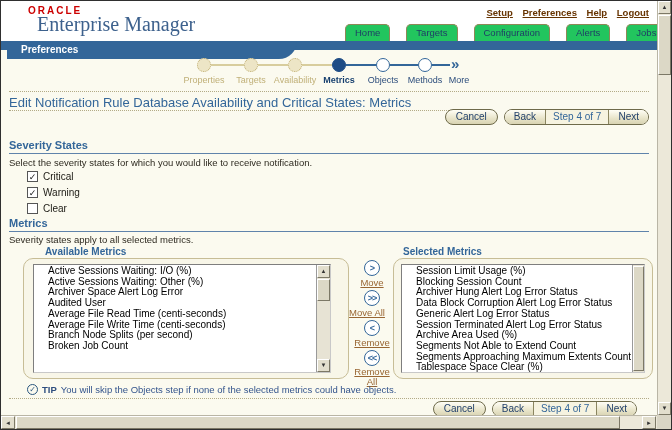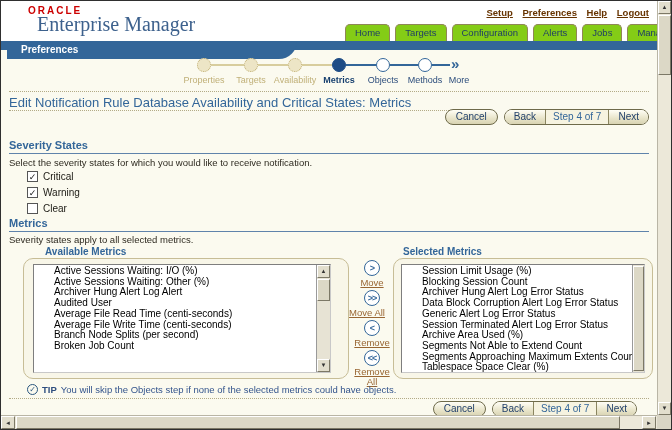--- a/index.html
+++ b/index.html
@@ -7,22 +7,22 @@
   #screen { position:relative; width:672px; height:430px; background:#ffffff;
             border:1px solid #2f2f2f; overflow:hidden; }
   .abs { position:absolute; }
 
   
   .logo-oracle { font-size:10px; font-weight:bold; letter-spacing:2px; color:#cc0000; }
   .logo-em { font-family:"Liberation Serif", serif; font-size:20px; color:#3d618d; }
   .toplinks { font-size:9.5px; color:#663300; }
   .toplinks span { text-decoration:underline; cursor:pointer; margin-left:7px; }
   .tabs { display:flex; align-items:flex-end; }
-  .tab { display:inline-block; background:#84cc16; border:1px solid #8f8757; border-bottom:none;
-         border-radius:5px 5px 0 0; padding:2px 9px 3px; margin-right:5px;
+  .tab { display:inline-block; background:#22c55e; border:1px solid #8f8757; border-bottom:none;
+         border-radius:5px 5px 0 0; padding:2px 9px 3px; margin-right:16px;
          font-size:9.5px; color:#1f3d66; cursor:pointer; white-space:nowrap; }
   .navstrip { background:#336699; }
   .preftab { background:#336699; border-radius:0 0 18px 0; color:#ffffff;
              font-size:10px; font-weight:bold; line-height:17px; padding-left:14px; }
 
   
   .tcircle { width:14px; height:14px; border-radius:50%; }
   .tc-done { background:#ede5c6; border:1px dotted #bfae72; }
   .tc-current { background:#1e4c85; border:1px solid #1e4c85; }
   .tc-todo { background:#ffffff; border:1px solid #336699; }
@@ -57,21 +57,21 @@
 
   
   .chk-row { display:flex; align-items:center; font-size:10px; color:#1c1a14; cursor:pointer; }
   .chk { width:11px; height:11px; background:#ffffff; border:1px solid #555555;
          margin-right:5px; text-align:center; line-height:10px; font-size:9px; color:#111; }
 
   
   .panel { background:#f8f6e8; border:1px solid #c7bd96; border-radius:10px; }
   .listbox { background:#ffffff; border:1px solid #7e7e7e; border-right-color:#c8c8c8;
              border-bottom-color:#c8c8c8; overflow:hidden; }
-  .listbox ul { list-style:none; padding:1px 0 0 20px; }
+  .listbox ul { list-style:none; padding:1px 0 0 14px; }
   .listbox li { font-size:10px; line-height:10.7px; color:#000; white-space:nowrap; cursor:default; }
 
   .sb { background:#e7e3d4; border-left:1px solid #9a9a9a; }
   .sbbtn { position:absolute; left:0; width:100%; height:13px; background:#e2decd;
            border:1px solid; border-color:#ffffff #7c7866 #7c7866 #ffffff;
            font-size:6px; line-height:11px; text-align:center; color:#333; cursor:pointer; }
   .sbthumb { position:absolute; left:0; width:100%; background:#dcd8c6;
              border:1px solid; border-color:#ffffff #7c7866 #7c7866 #ffffff; cursor:pointer; }
 
   .sh-icon { width:16px; height:16px; border:1px solid #336699; border-radius:50%;
@@ -178,21 +178,21 @@
   <div class="abs sec-instr" style="left:8px;top:233px;">Severity states apply to all selected metrics.</div>
 
   <div class="abs sublabel" style="left:44px;top:245px;">Available Metrics</div>
   <div class="abs sublabel" style="left:402px;top:245px;">Selected Metrics</div>
 
   <div class="abs panel" style="left:22px;top:257px;width:326px;height:121px;"></div>
   <div class="abs listbox" style="left:32px;top:263px;width:298px;height:109px;">
     <ul>
       <li>Active Sessions Waiting: I/O (%)</li>
       <li>Active Sessions Waiting: Other (%)</li>
-      <li>Archiver Hung Alert Log Alert</li>
+      <li>Archiver Space Alert Log Error</li>
       <li>Audited User</li>
       <li>Average File Read Time (centi-seconds)</li>
       <li>Average File Write Time (centi-seconds)</li>
       <li>Branch Node Splits (per second)</li>
       <li>Broken Job Count</li>
     </ul>
     <div class="abs sb" style="right:0;top:0;width:14px;height:107px;">
       <div class="sbbtn" style="top:0;">▲</div>
       <div class="sbthumb" style="top:14px;height:22px;"></div>
       <div class="sbbtn" style="bottom:0;">▼</div>

